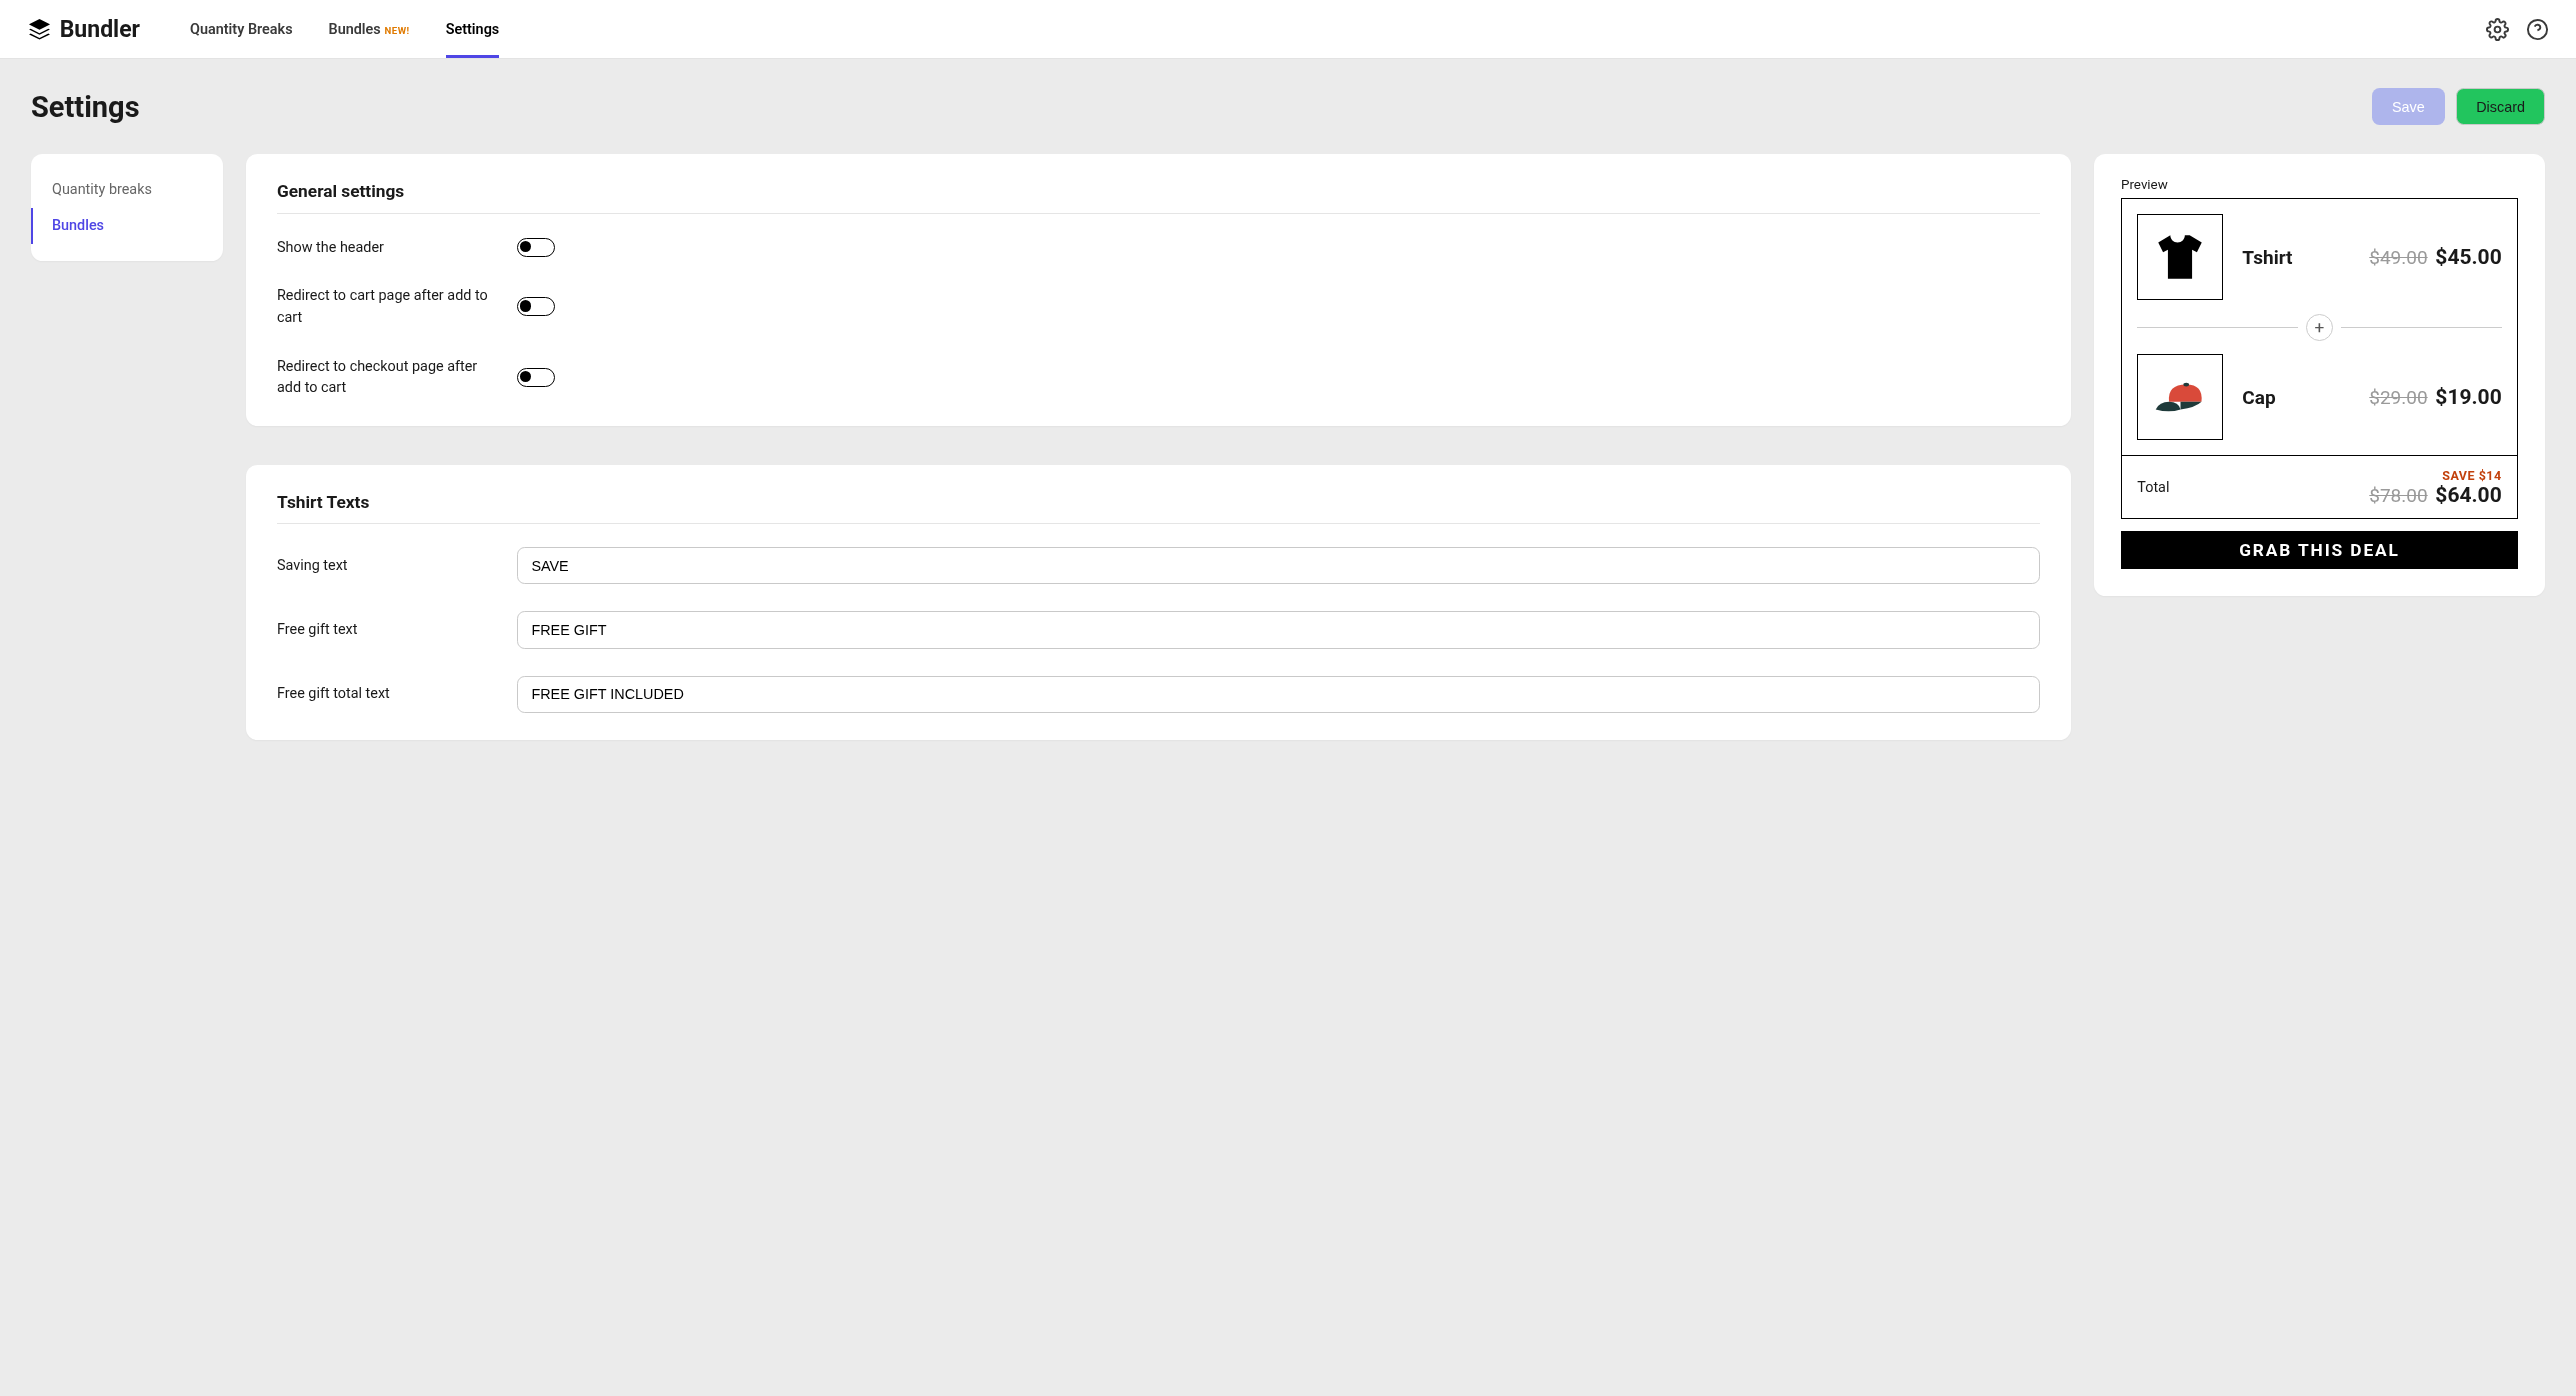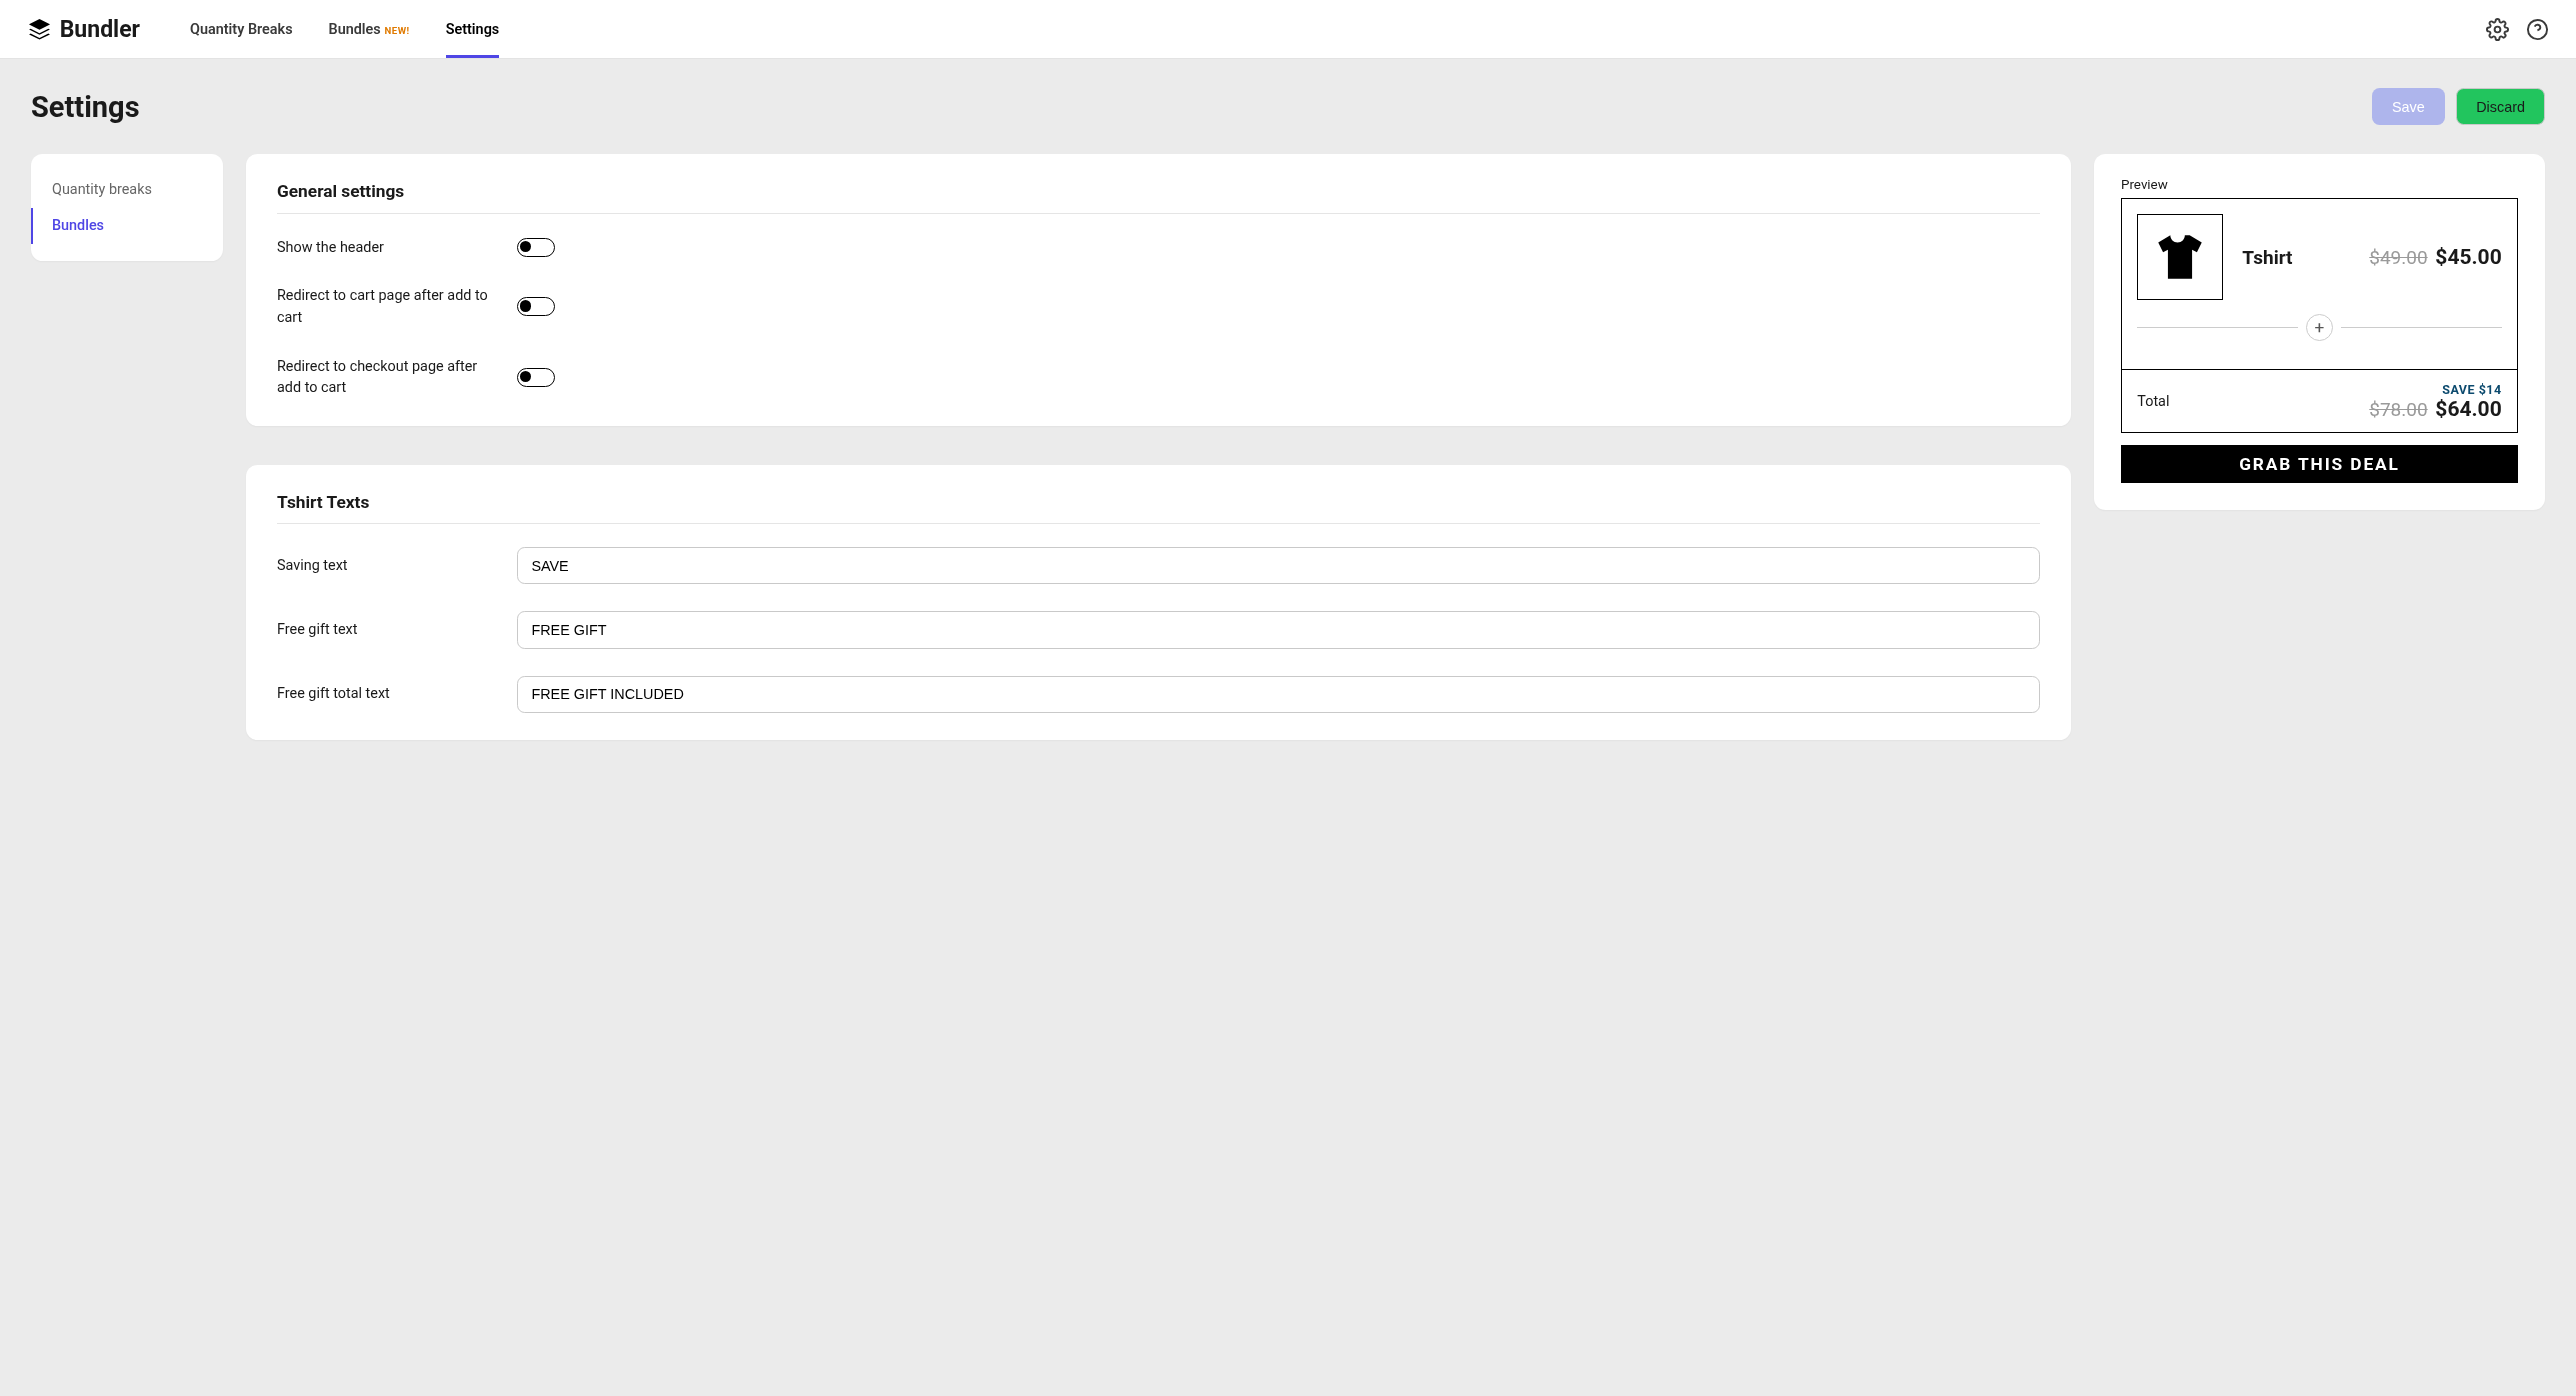--- a/index.html
+++ b/index.html
@@ -187,21 +187,21 @@
   font-size: 17.3px; color: #555; margin: 0 7.7px;
 }
 .pv-total {
   border-top: 1px solid #000;
   padding: 11.5px 15.3px;
   display: flex;
   align-items: center;
 }
 .pv-total-label { font-size: 14.4px; }
 .pv-total-right { margin-left: auto; text-align: right; }
-.pv-save { color: #0c4a6e; font-weight: 700; font-size: 12.5px; letter-spacing: 0.5px; }
+.pv-save { color: #c2410c; font-weight: 700; font-size: 12.5px; letter-spacing: 0.5px; }
 .pv-total-prices { display: flex; align-items: baseline; gap: 7.7px; justify-content: flex-end; }
 .pv-cta {
   background: #000; color: #fff;
   text-align: center;
   padding: 9px;
   font-size: 17.3px;
   font-weight: 700;
   letter-spacing: 1.9px;
   margin-top: 11.5px;
   cursor: pointer;
@@ -302,20 +302,35 @@
             </div>
             <div class="pv-name">Tshirt</div>
             <div class="pv-prices">
               <span class="pv-old">$49.00</span>
               <span class="pv-new">$45.00</span>
             </div>
           </div>
           <div class="pv-divider">
               <div class="pv-plus">+</div>
             </div>
+          <div class="pv-item">
+            <div class="pv-thumb">
+              <svg width="61" height="48" viewBox="0 0 64 50">
+                  <path d="M20 30 Q18 12 38 12 Q56 12 54 30 Z" fill="#d94a3a"></path>
+                  <path d="M20 30 Q10 30 6 38 Q20 42 32 38 Q30 30 20 30 Z" fill="#1f3a3a"></path>
+                  <path d="M54 30 Q48 36 32 38 L32 30 Z" fill="#1f3a3a"></path>
+                  <ellipse cx="38" cy="12" rx="3" ry="2" fill="#1f3a3a"></ellipse>
+                </svg>
+            </div>
+            <div class="pv-name">Cap</div>
+            <div class="pv-prices">
+              <span class="pv-old">$29.00</span>
+              <span class="pv-new">$19.00</span>
+            </div>
+          </div>
         </div>
         <div class="pv-total">
           <div class="pv-total-label">Total</div>
           <div class="pv-total-right">
             <div class="pv-save">SAVE $14</div>
             <div class="pv-total-prices">
               <span class="pv-old">$78.00</span>
               <span class="pv-new">$64.00</span>
             </div>
           </div>

